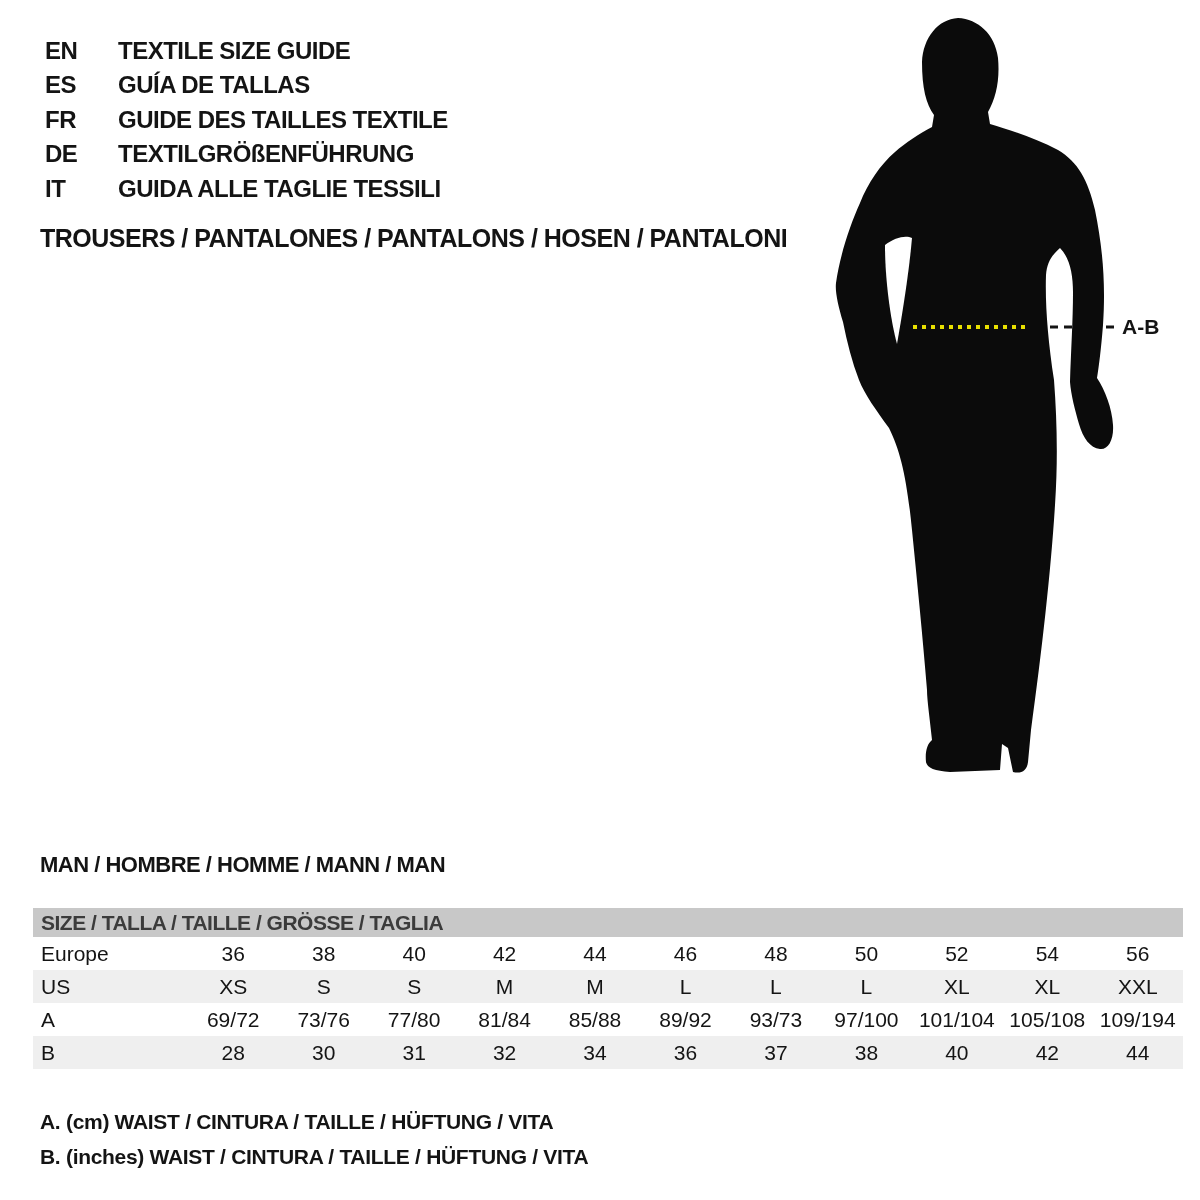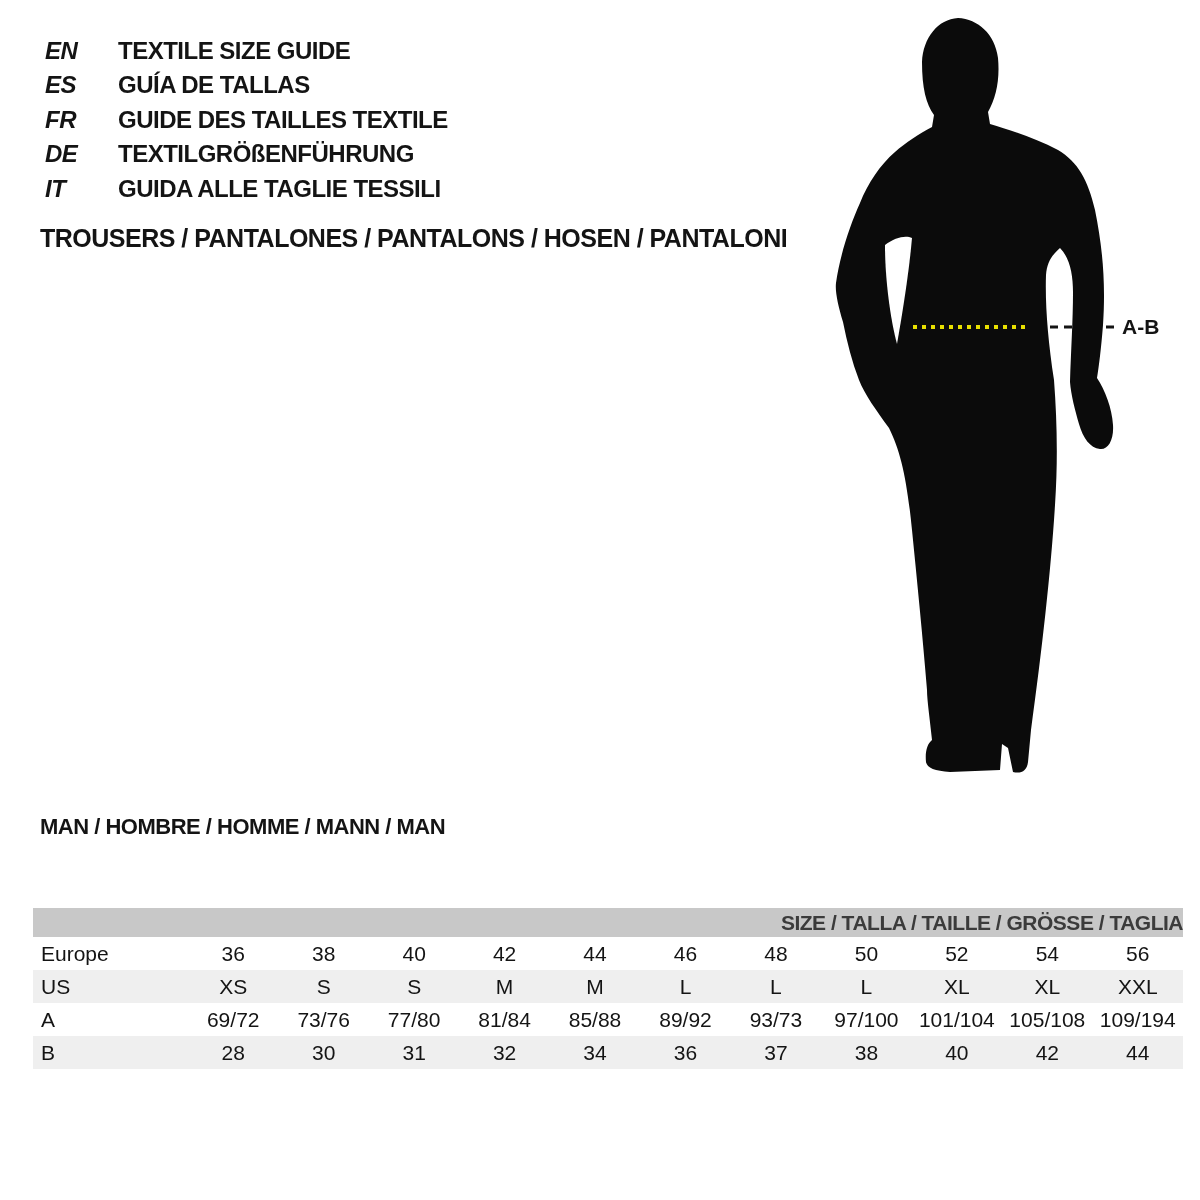--- a/index.html
+++ b/index.html
@@ -11,38 +11,38 @@
     --table_header_text:#3b3b3b;
   }
   html,body{margin:0;padding:0;background:#fff;}
   #root{
     position:relative;width:1200px;height:1200px;background:#ffffff;overflow:hidden;
     font-family:"Liberation Sans", sans-serif;color:var(--text);
   }
   
   .lang-block{position:absolute;left:45px;top:34px;}
   .lang-row{display:flex;line-height:34.4px;font-size:24px;font-weight:700;letter-spacing:-0.5px;}
-  .lang-code{display:inline-block;width:73px;font-style:italic;}
+  .lang-code{display:inline-block;width:73px;}
   .lang-label{display:inline-block;text-align:right;}
   
   .category-title{
     position:absolute;left:40px;top:224px;font-size:25px;font-weight:700;letter-spacing:-0.5px;white-space:nowrap;
   }
   
   .figure-wrap{position:absolute;left:680px;top:0px;width:480px;height:800px;}
   
   .section-title{
-    position:absolute;left:40px;top:814px;font-size:22px;font-weight:700;letter-spacing:-0.5px;white-space:nowrap;
+    position:absolute;left:40px;top:852px;font-size:22px;font-weight:700;letter-spacing:-0.5px;white-space:nowrap;
   }
   
   .size-table{position:absolute;left:33px;top:908px;width:1150px;}
   .size-table-header{
     background:var(--table_header_bg);color:var(--table_header_text);
     height:29px;line-height:29px;font-size:21px;font-weight:700;letter-spacing:-0.5px;
-    padding-left:8px;box-sizing:border-box;text-align:right;
+    padding-left:8px;box-sizing:border-box;
   }
   .size-row{
     display:grid;grid-template-columns:155px repeat(11,1fr);
     height:33px;line-height:33px;font-size:21px;font-weight:400;
   }
   .size-row.odd{background:var(--table_alt_row_bg);}
   .size-row-label{padding-left:8px;text-align:left;}
   .size-cell{text-align:center;}
   
   .footnotes{position:absolute;left:40px;top:1111px;}
@@ -193,14 +193,18 @@
           <div class="size-cell">36</div>
           <div class="size-cell">37</div>
           <div class="size-cell">38</div>
           <div class="size-cell">40</div>
           <div class="size-cell">42</div>
           <div class="size-cell">44</div>
         </div>
       </div>
   </div>
 
+  <div class="footnotes">
+      <div class="footnote">A. (cm) WAIST / CINTURA / TAILLE / HÜFTUNG / VITA</div>
+      <div class="footnote">B. (inches) WAIST / CINTURA / TAILLE / HÜFTUNG / VITA</div>
+    </div>
 
 </div>
 
 </body></html>

